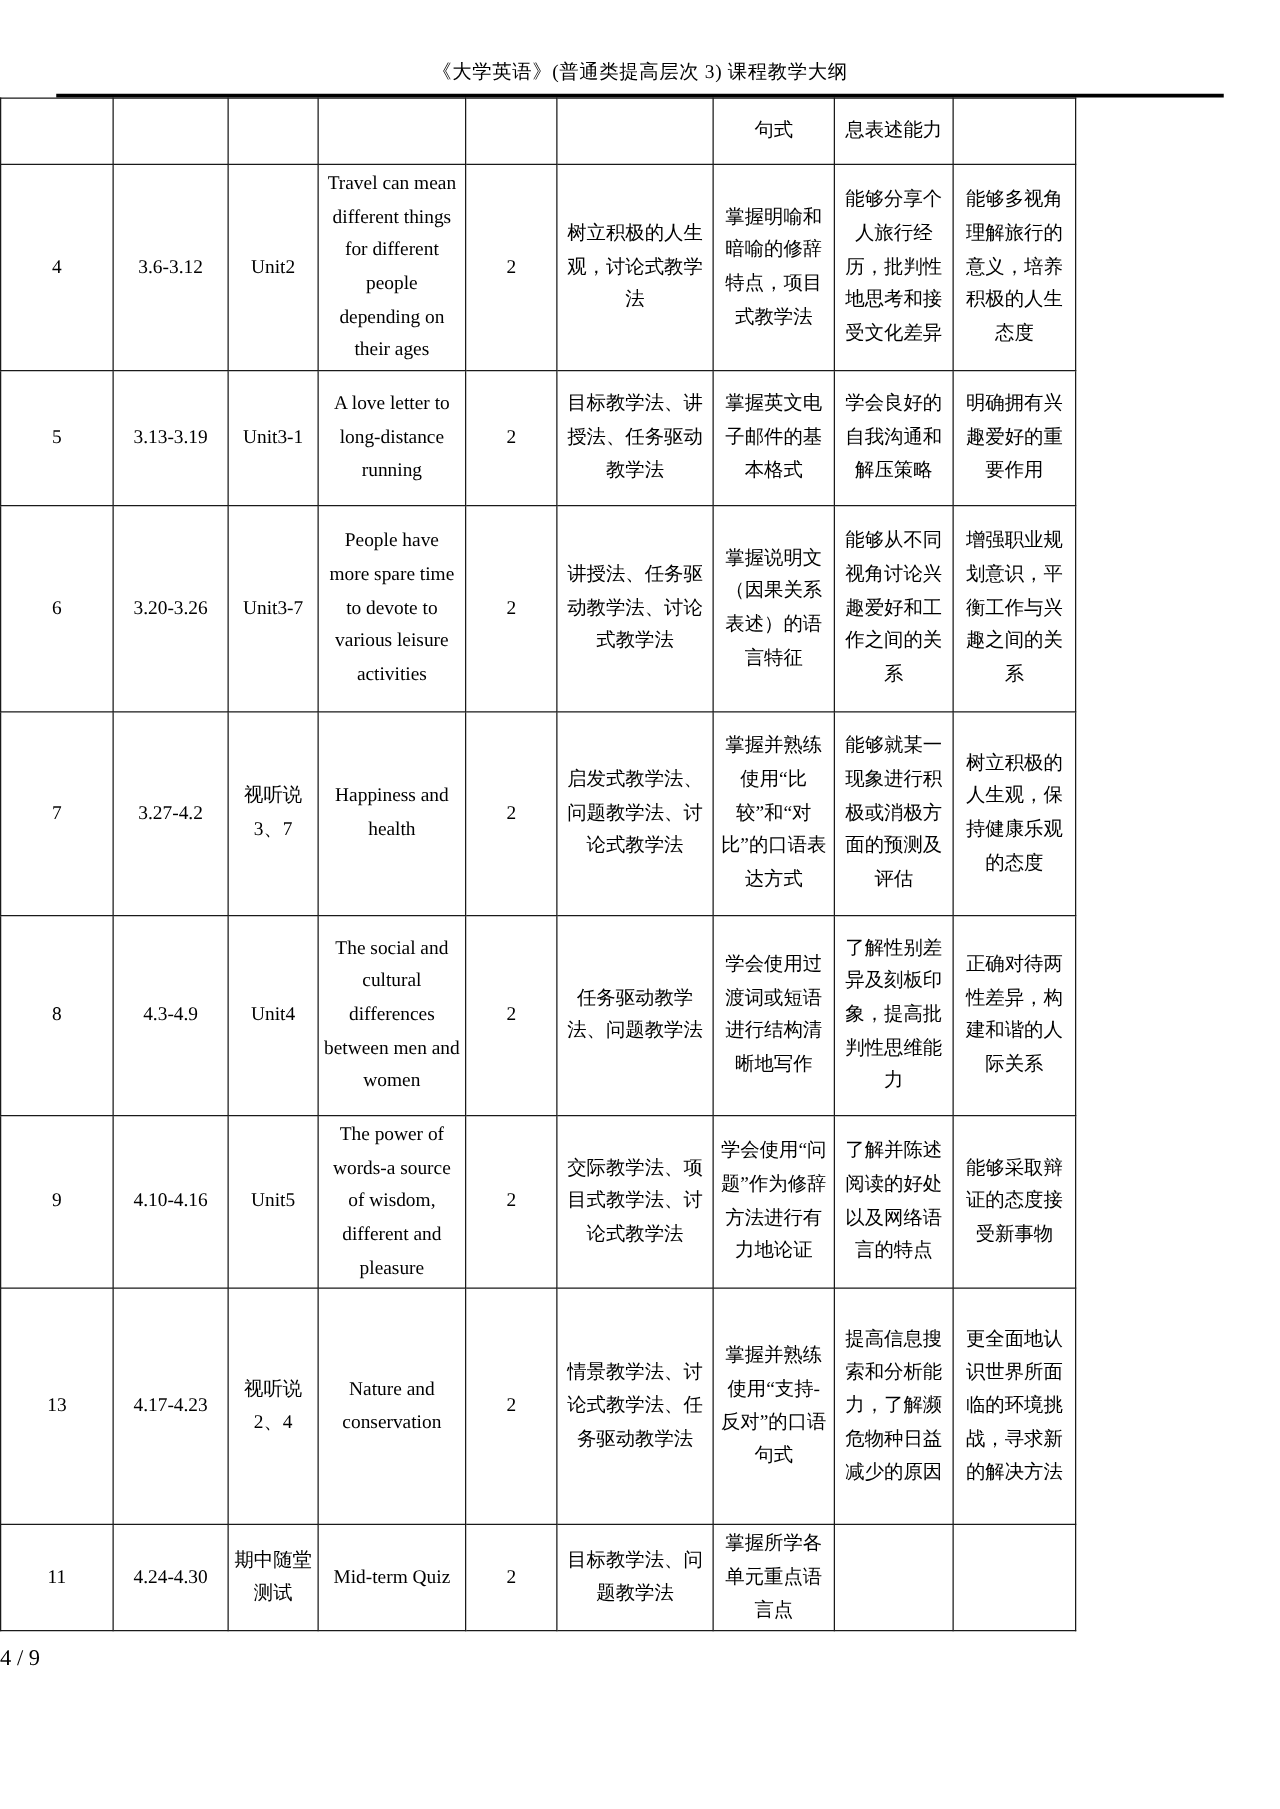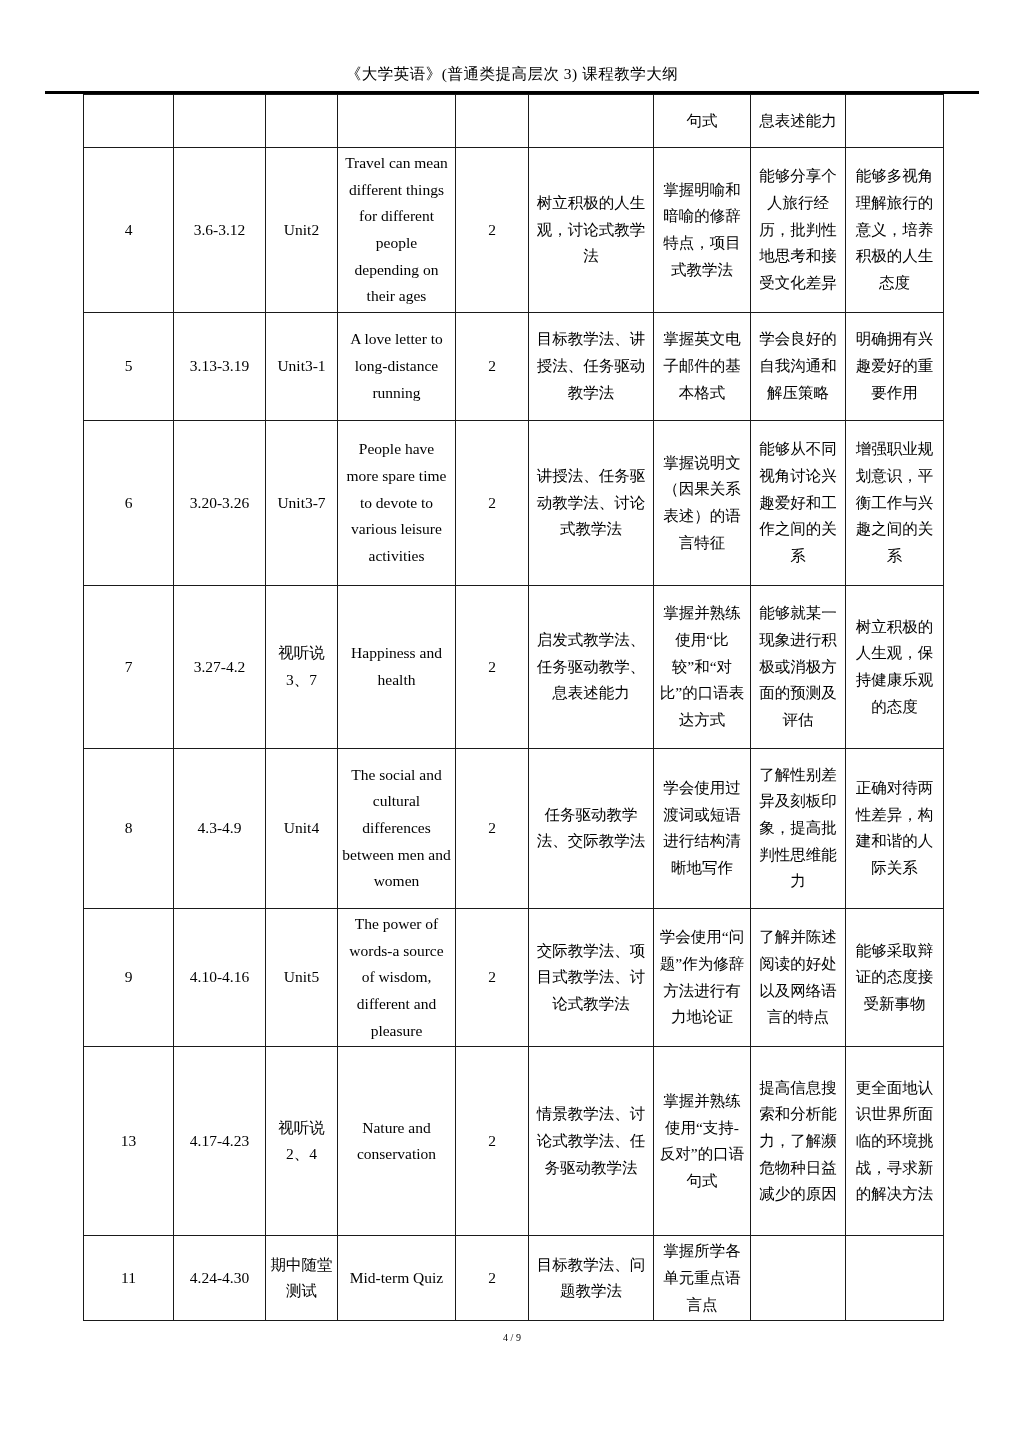--- a/index.html
+++ b/index.html
@@ -11,54 +11,53 @@
     font-family: "Liberation Serif", "DejaVu Serif", serif;
     color: #000;
   }
   .page {
     position: relative;
     width: 1024px;
     height: 1447px;
     overflow: hidden;
   }
   .header-title {
-    padding-top: 64px;
+    padding-top: 48px;
     text-align: center;
     font-size: 15.5px;
     letter-spacing: 0.5px;
     line-height: 20px;
   }
   .header-rule {
     margin: 7px 45px 0 45px;
     height: 3px;
     background: #000;
   }
   table.syllabus {
     border-collapse: collapse;
     table-layout: fixed;
-    margin-left: 83px;
     width: 860px;
   }
   table.syllabus td {
     border: 1px solid #1a1a1a;
     text-align: center;
     vertical-align: middle;
     font-size: 15.5px;
     line-height: 1.72;
     padding: 2px 4px;
     overflow: hidden;
     word-break: break-word;
   }
   td.cjk {
     line-height: 1.7;
   }
   .footer {
     margin-top: 11px;
-    text-align: center;
-    font-size: 10px;
+    text-align: left;
+    font-size: 18px;
   }
 </style>
 </head>
 <body>
 
 <div class="page">
 
   <div class="header-title">《大学英语》(普通类提高层次 3) 课程教学大纲</div>
   <div class="header-rule"></div>
 
@@ -123,33 +122,33 @@
         <td class="cjk">能够从不同视角讨论兴趣爱好和工作之间的关系</td>
         <td class="cjk">增强职业规划意识，平衡工作与兴趣之间的关系</td>
       </tr>
 
       <tr style="height:163px">
         <td>7</td>
         <td>3.27-4.2</td>
         <td>视听说 3、7</td>
         <td>Happiness and health</td>
         <td>2</td>
-        <td class="cjk">启发式教学法、任务驱动教学、息表述能力</td>
+        <td class="cjk">启发式教学法、问题教学法、讨论式教学法</td>
         <td class="cjk">掌握并熟练使用“比较”和“对比”的口语表达方式</td>
         <td class="cjk">能够就某一现象进行积极或消极方面的预测及评估</td>
         <td class="cjk">树立积极的人生观，保持健康乐观的态度</td>
       </tr>
 
       <tr style="height:160px">
         <td>8</td>
         <td>4.3-4.9</td>
         <td>Unit4</td>
         <td>The social and cultural differences between men and women</td>
         <td>2</td>
-        <td class="cjk">任务驱动教学法、交际教学法</td>
+        <td class="cjk">任务驱动教学法、问题教学法</td>
         <td class="cjk">学会使用过渡词或短语进行结构清晰地写作</td>
         <td class="cjk">了解性别差异及刻板印象，提高批判性思维能力</td>
         <td class="cjk">正确对待两性差异，构建和谐的人际关系</td>
       </tr>
 
       <tr style="height:135px">
         <td>9</td>
         <td>4.10-4.16</td>
         <td>Unit5</td>
         <td>The power of words-a source of wisdom, different and pleasure</td>

